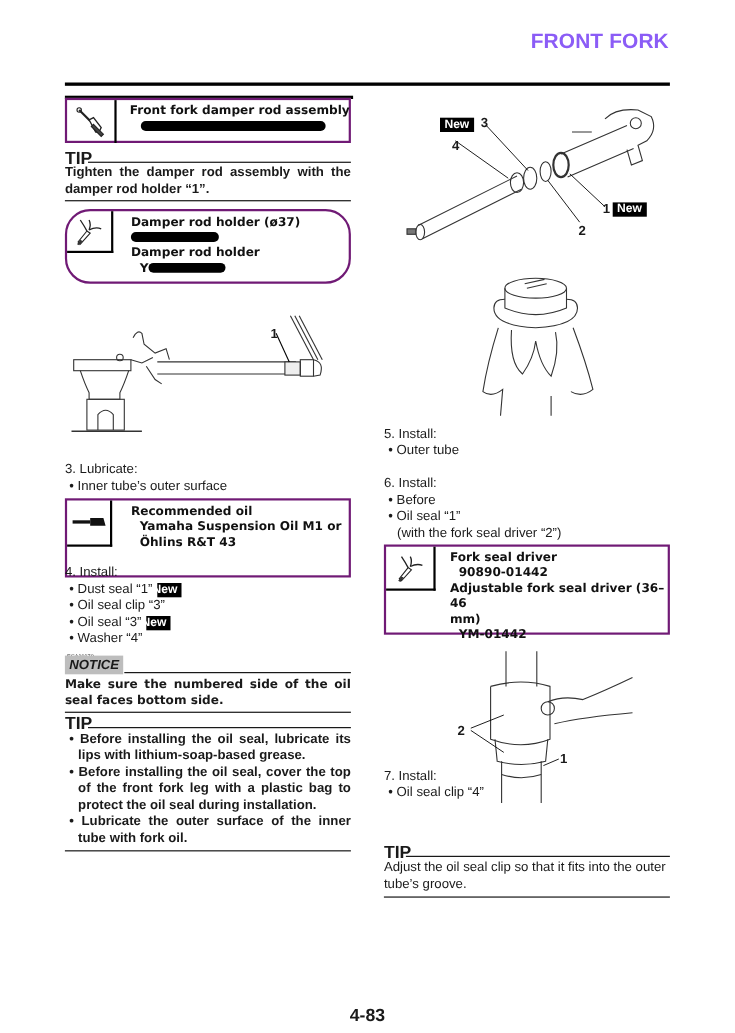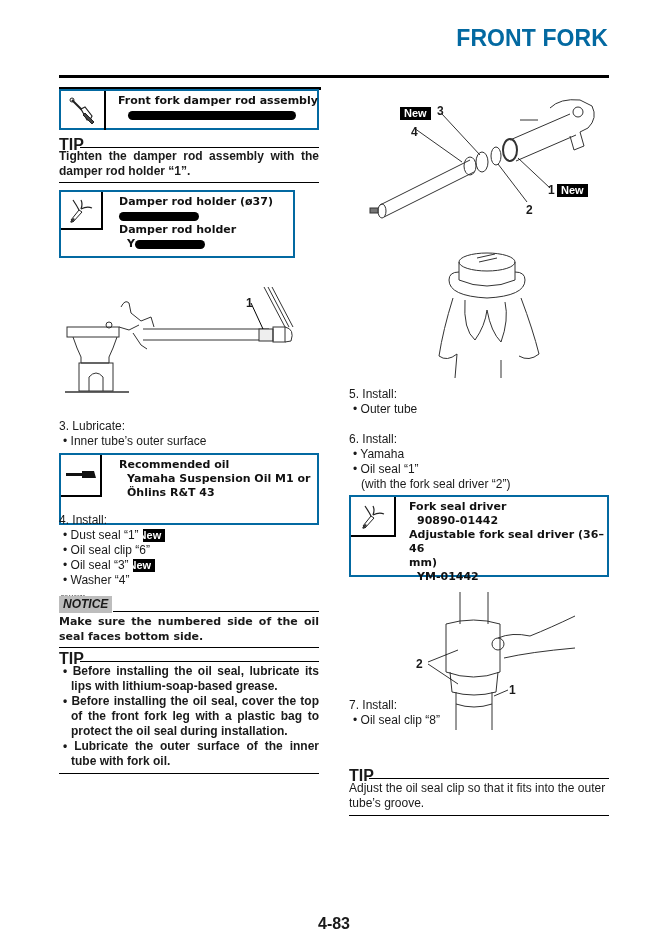--- a/index.html
+++ b/index.html
@@ -1,23 +1,23 @@
 <!DOCTYPE html>
 <html><head>
 <meta charset="utf-8">
 <style>
   * { box-sizing: border-box; margin: 0; padding: 0; }
   html, body { width: 668px; height: 939px; background: #ffffff; overflow: hidden; }
   body { position: relative; font-family: "Liberation Sans", sans-serif; color: #1a1a1a; font-size: 12px; line-height: 15px; }
 
-  .header-title { position: absolute; right: 60px; top: 31px; font-size: 23px; font-weight: bold; letter-spacing: 0.1px; color: #0369a1; }
+  .header-title { position: absolute; right: 60px; top: 31px; font-size: 19px; font-weight: bold; letter-spacing: 0.1px; color: #8b5cf6; }
   .header-rule { position: absolute; left: 59px; width: 550px; top: 75px; height: 3px; background: #000; }
   .header-rule2 { position: absolute; left: 59px; width: 262px; top: 87px; height: 3px; background: #000; }
 
-  .spec-box { position: absolute; border: 2px solid #0369a1; background: #fff; }
+  .spec-box { position: absolute; border: 2px solid #701a75; background: #fff; }
   .spec-icon { position: absolute; left: 0; top: 0; border-right: 2px solid #000; border-bottom: 2px solid #000; display:flex; align-items:center; justify-content:center; }
   .spec-text { position: absolute; font-family: "DejaVu Sans", sans-serif; font-weight: bold; font-size: 11px; line-height: 14px; color:#111; }
   .spec-text .indent { padding-left: 8px; }
   .redact { display:inline-block; height: 9px; background:#000; border-radius: 5px; vertical-align: middle; }
 
   .tip-label { position: absolute; font-weight: bold; font-size: 16px; }
   .tip-line { position: absolute; height: 1px; background: #000; }
   .justify { text-align: justify; text-align-last: left; font-weight: bold; }
 
   .para { position: absolute; font-size: 12px; line-height: 15px; }
@@ -51,21 +51,21 @@
     <div>Front fork damper rod assembly</div>
     <div style="padding-left:10px;"><span class="redact" style="width:168px;"></span></div>
   </div>
 </div>
 
 <div class="tip-label" style="left:59px; top:137px;">TIP</div>
 <div class="tip-line" style="left:80px; width:239px; top:147px;"></div>
 <div class="para justify" style="left:59px; top:149px; width:260px;">Tighten the damper rod assembly with the damper rod holder “1”.</div>
 <div class="tip-line" style="left:59px; width:260px; top:182px;"></div>
 
-<div class="spec-box" style="left:59px; top:190px; width:236px; height:68px;">
+<div class="spec-box" style="left:59px; top:190px; width:260px; height:68px;border-radius:23px;">
   <div class="spec-icon" style="width:42px; height:38px;">
     <svg width="28" height="28" viewBox="0 0 28 28" style="position:static">
       <path d="M6 4 Q10 10 12 14" fill="none" stroke="#222" stroke-width="1.2"></path>
       <path d="M14 4 Q16 8 14 13" fill="none" stroke="#222" stroke-width="1.2"></path>
       <path d="M14 13 Q20 10 25 12" fill="none" stroke="#222" stroke-width="1.2"></path>
       <path d="M12 14 L4 24 L6 26 L15 16 Z" fill="#fff" stroke="#222" stroke-width="1"></path>
       <path d="M6 22 L3 26 L5 27 L8 23 Z" fill="#333"></path>
     </svg>
   </div>
   <div class="spec-text" style="left:58px; top:3px; width:200px;">
@@ -116,21 +116,21 @@
   <div class="spec-text" style="left:58px; top:3px; width:200px;">
     <div>Recommended oil</div>
     <div class="indent">Yamaha Suspension Oil M1 or</div>
     <div class="indent">Öhlins R&amp;T 43</div>
   </div>
 </div>
 
 <div class="para" style="left:59px; top:513px; width:260px;">
   <div>4.  Install:</div>
   <div class="li">• <span>Dust seal “1”</span><span class="badge">New</span></div>
-  <div class="li">• <span>Oil seal clip “6”</span></div>
+  <div class="li">• <span>Oil seal clip “3”</span></div>
   <div class="li">• <span>Oil seal “3”</span><span class="badge">New</span></div>
   <div class="li">• <span>Washer “4”</span></div>
 </div>
 
 <div class="eca" style="left:61px; top:590px;">ECA19170</div>
 <div class="notice-label" style="left:59px; top:596px;">NOTICE</div>
 <div class="tip-line" style="left:113px; width:206px; top:611px;"></div>
 <div class="para bold-dejavu justify" style="left:59px; top:614px; width:260px;">Make sure the numbered side of the oil seal faces bottom side.</div>
 <div class="tip-line" style="left:59px; width:260px; top:647px;"></div>
 
@@ -185,21 +185,21 @@
   </g>
 </svg>
 
 <div class="para" style="left:349px; top:387px; width:260px;">
   <div>5.  Install:</div>
   <div class="li">• <span>Outer tube</span></div>
 </div>
 
 <div class="para" style="left:349px; top:432px; width:260px;">
   <div>6.  Install:</div>
-  <div class="li">• <span>Yamaha</span></div>
+  <div class="li">• <span>Before</span></div>
   <div class="li">• <span>Oil seal “1”</span></div>
   <div style="padding-left:12px;">(with the fork seal driver “2”)</div>
 </div>
 
 <div class="spec-box" style="left:349px; top:495px; width:260px; height:82px;">
   <div class="spec-icon" style="width:45px; height:40px;">
     <svg width="28" height="28" viewBox="0 0 28 28" style="position:static">
       <path d="M6 4 Q10 10 12 14" fill="none" stroke="#222" stroke-width="1.2"></path>
       <path d="M14 4 Q16 8 14 13" fill="none" stroke="#222" stroke-width="1.2"></path>
       <path d="M14 13 Q20 10 25 12" fill="none" stroke="#222" stroke-width="1.2"></path>
@@ -231,21 +231,21 @@
     <line x1="28" y1="70" x2="58" y2="58"></line>
     <line x1="28" y1="72" x2="58" y2="92"></line>
     <line x1="108" y1="98" x2="94" y2="104"></line>
   </g>
 </svg>
 <div class="callout" style="left:416px; top:657px;">2</div>
 <div class="callout" style="left:509px; top:683px;">1</div>
 
 <div class="para" style="left:349px; top:698px; width:260px;">
   <div>7.  Install:</div>
-  <div class="li">• <span>Oil seal clip “8”</span></div>
+  <div class="li">• <span>Oil seal clip “4”</span></div>
 </div>
 
 <div class="tip-label" style="left:349px; top:768px;">TIP</div>
 <div class="tip-line" style="left:369px; width:240px; top:778px;"></div>
 <div class="para" style="left:349px; top:781px; width:262px;">Adjust the oil seal clip so that it fits into the outer tube’s groove.</div>
 <div class="tip-line" style="left:349px; width:260px; top:815px;"></div>
 
 <div class="page-number">4-83</div>
 
 </body></html>

